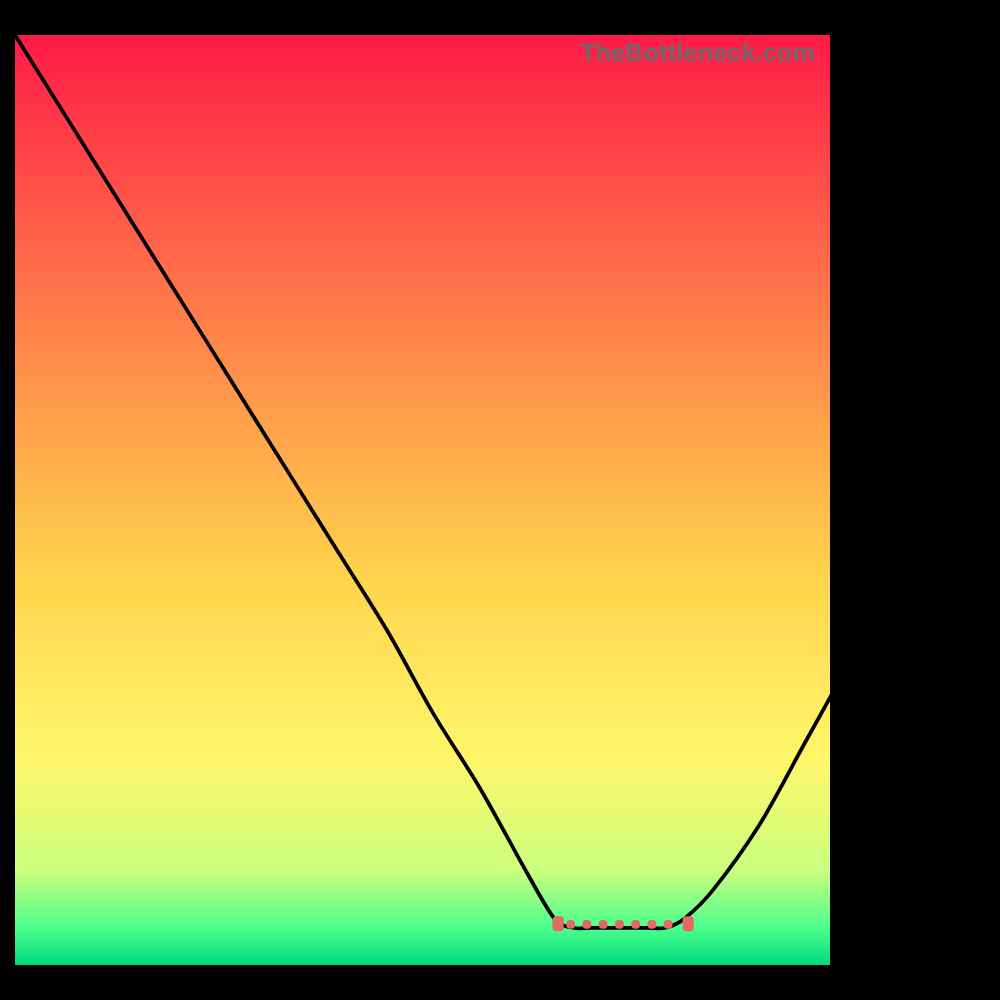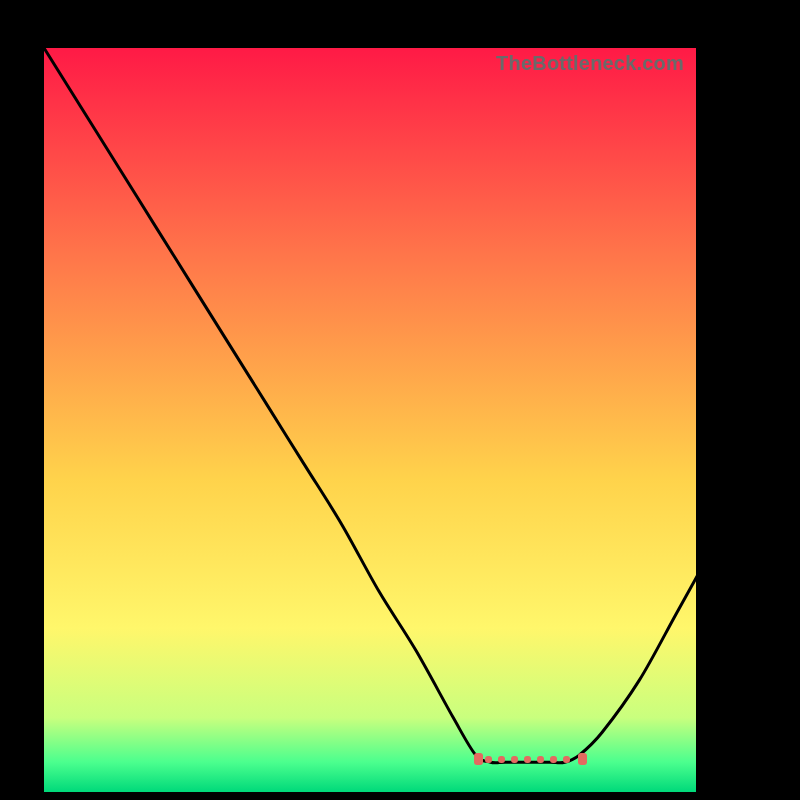--- a/index.html
+++ b/index.html
@@ -11,26 +11,25 @@
     overflow: hidden;
   }
   .frame {
     position: absolute;
     width: 800px;
     height: 800px;
     background: #000;
   }
   .plot-area {
     position: absolute;
-    left: 44px;
+    left: 12px;
     top: 28px;
     width: 652px;
     height: 744px;
     overflow: hidden;
-    margin-top: 20px;
   }
   .gradient {
     position: absolute;
     left: 0; top: 0; right: 0; bottom: 0;
   }
   .watermark {
     position: absolute;
     top: 4px;
     right: 12px;
     font-family: Arial, Helvetica, sans-serif;

